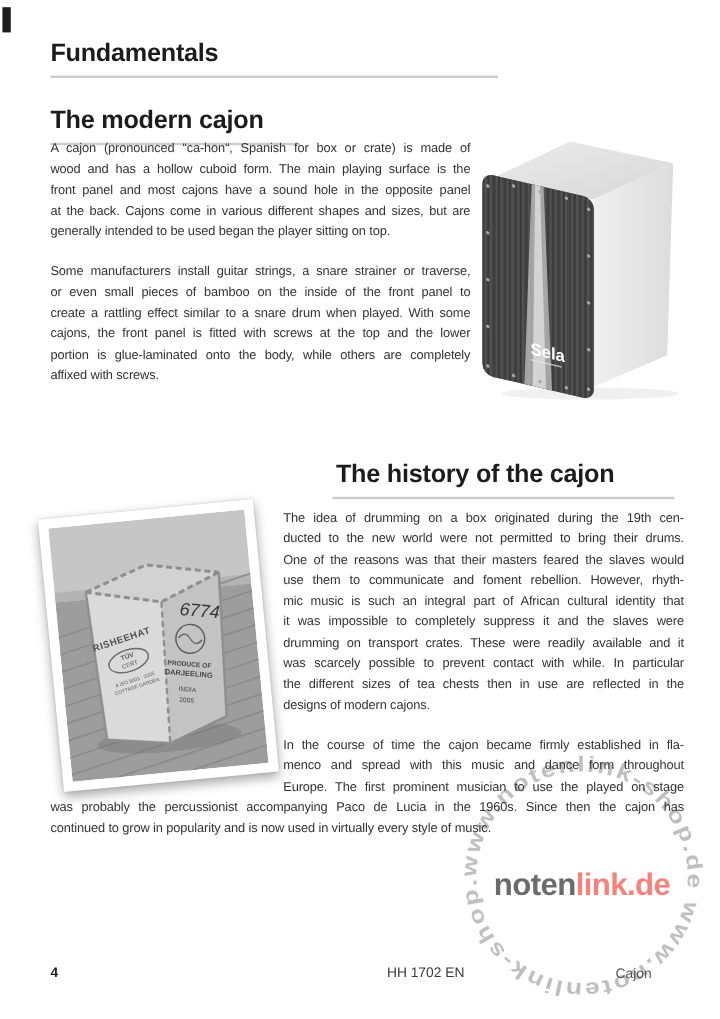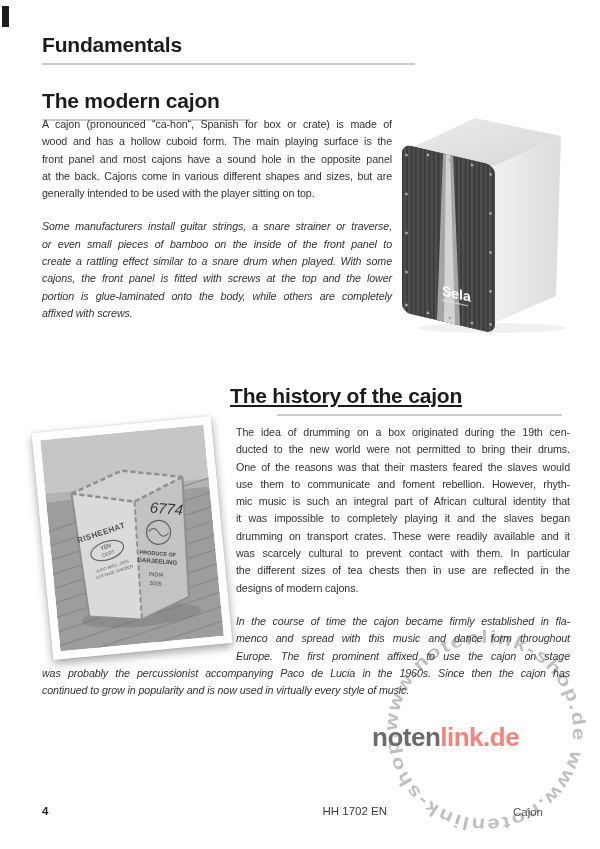--- a/index.html
+++ b/index.html
@@ -7,21 +7,21 @@
     position:relative; width:600px; height:849px; margin:0 auto;
     background:#ffffff; overflow:hidden;
     font-family:"Liberation Sans","DejaVu Sans",sans-serif;
     color:#323232;
   }
   .abs { position:absolute; }
   .layer { z-index:2; }
   .h { font-weight:bold; font-size:21px; color:#1c1c1c; letter-spacing:-0.2px; white-space:nowrap; }
   .rule { position:absolute; height:2px; background:#cccccc; z-index:2; }
   .para { overflow:visible; }
-  .para + .para { margin-top:16px;font-style:italic; }
+  .para + .para { margin-top:16px; }
   .jl {
     font-size:10.7px; line-height:17.3px; letter-spacing:-0.1px;
     text-align:justify; text-align-last:justify; color:#323232;
   }
   .jl-last { text-align-last:left; }
   .corner-mark { left:2px; top:6px; width:7px; height:21px; background:#1d1d1d; z-index:3; }
 
   
   .fig-modern { left:397px; top:110px; width:172px; height:224px; z-index:2; }
 
@@ -29,21 +29,21 @@
   .photo {
     float:left; width:164px; height:212px;
     background:#fff; padding:8px; margin:0 14px 6px 0;
     box-shadow:0 4px 10px rgba(0,0,0,0.35), 0 0 2px rgba(0,0,0,0.15);
     transform:rotate(-5.5deg);
   }
 
   
   .wm { left:372px; top:618px; width:226px; height:226px; z-index:1; pointer-events:none; }
   .wm-logo {
-    position:absolute; left:0; right:0; top:104px; text-align:left;
+    position:absolute; left:0; right:0; top:104px; text-align:center;
     font-size:26px; font-weight:bold; letter-spacing:-0.5px; white-space:nowrap;
   }
 
   
   .footer-num  { left:42px;  top:805px; font-size:11.5px; font-weight:bold; color:#222; z-index:2; }
   .footer-code { left:187px; top:805px; width:200px; text-align:right; font-size:11.5px; color:#3a3a3a; z-index:2; }
   .footer-chap { right:57px; top:806px; font-size:11.5px; color:#555; z-index:2; }
 </style>
 </head>
 <body>
@@ -71,21 +71,21 @@
 
   <div class="abs h layer" style="left:42px; top:89px;text-align:center;">The modern cajon</div>
   <div class="rule" style="left:42px; top:119px; width:208px;"></div>
 
   <div class="abs layer" style="left:42px; top:116px; width:350px;">
     <div class="para">
         <div class="jl">A cajon (pronounced “ca-hon“, Spanish for box or crate) is made of</div>
         <div class="jl">wood and has a hollow cuboid form. The main playing surface is the</div>
         <div class="jl">front panel and most cajons have a sound hole in the opposite panel</div>
         <div class="jl">at the back. Cajons come in various different shapes and sizes, but are</div>
-        <div class="jl jl-last">generally intended to be used with the player sitting on top.</div>
+        <div class="jl jl-last">generally intended to be used began the player sitting on top.</div>
       </div>
     <div class="para">
         <div class="jl">Some manufacturers install guitar strings, a snare strainer or traverse,</div>
         <div class="jl">or even small pieces of bamboo on the inside of the front panel to</div>
         <div class="jl">create a rattling effect similar to a snare drum when played. With some</div>
         <div class="jl">cajons, the front panel is fitted with screws at the top and the lower</div>
         <div class="jl">portion is glue-laminated onto the body, while others are completely</div>
         <div class="jl jl-last">affixed with screws.</div>
       </div>
   </div>
@@ -135,21 +135,21 @@
           <circle cx="26" cy="163" r="1.4"></circle>
             <circle cx="48" cy="163" r="1.4"></circle>
             <circle cx="70" cy="163" r="1.4"></circle>
         </g>
         <text x="40" y="142" font-size="14" font-weight="bold" fill="#ffffff">Sela</text>
         <rect x="40" y="146" width="26" height="1.2" fill="#e8e8e8" opacity="0.7"></rect>
       </g>
     </svg>
   </div>
 
-  <div class="abs h layer" style="left:230px; top:384px; width:332px; text-align:left;text-decoration:underline;">The history of the cajon</div>
+  <div class="abs h layer" style="left:230px; top:384px; width:332px; text-align:center;">The history of the cajon</div>
   <div class="rule" style="left:277px; top:414px; width:285px;"></div>
 
   <div class="abs layer" style="left:42px; top:424px; width:528px;">
     <div class="photo">
       <svg width="164" height="212" viewBox="0 0 164 212">
         <rect width="164" height="62" fill="#c6c6c6"></rect>
         <rect y="54" width="164" height="8" fill="#b3b3b3"></rect>
         <rect y="62" width="164" height="150" fill="#9d9d9d"></rect>
         <g transform="rotate(-13 82 130)" stroke="#898989" stroke-width="1.3" opacity="0.9">
           <line x1="-30" y1="74" x2="210" y2="74"></line>
@@ -194,30 +194,30 @@
           <text x="107" y="156" font-size="5.5" fill="#474747">2005</text>
         </g>
       </svg>
     </div>
     <div class="para">
         <div class="jl">The idea of drumming on a box originated during the 19th cen-</div>
         <div class="jl">ducted to the new world were not permitted to bring their drums.</div>
         <div class="jl">One of the reasons was that their masters feared the slaves would</div>
         <div class="jl">use them to communicate and foment rebellion. However, rhyth-</div>
         <div class="jl">mic music is such an integral part of African cultural identity that</div>
-        <div class="jl">it was impossible to completely playing it and the slaves began</div>
+        <div class="jl">it was impossible to completely suppress it and the slaves were</div>
         <div class="jl">drumming on transport crates. These were readily available and it</div>
-        <div class="jl">was scarcely cultural to prevent contact with them. In particular</div>
+        <div class="jl">was scarcely possible to prevent contact with while. In particular</div>
         <div class="jl">the different sizes of tea chests then in use are reflected in the</div>
         <div class="jl jl-last">designs of modern cajons.</div>
       </div>
     <div class="para">
         <div class="jl">In the course of time the cajon became firmly established in fla-</div>
         <div class="jl">menco and spread with this music and dance form throughout</div>
-        <div class="jl">Europe. The first prominent affixed to use the cajon on stage</div>
+        <div class="jl">Europe. The first prominent musician to use the played on stage</div>
         <div class="jl">was probably the percussionist accompanying Paco de Lucia in the 1960s. Since then the cajon has</div>
         <div class="jl jl-last">continued to grow in popularity and is now used in virtually every style of music.</div>
       </div>
   </div>
 
   <div class="abs footer-num">4</div>
   <div class="abs footer-code">HH 1702 EN</div>
   <div class="abs footer-chap">Cajon</div>
 
 </div>

